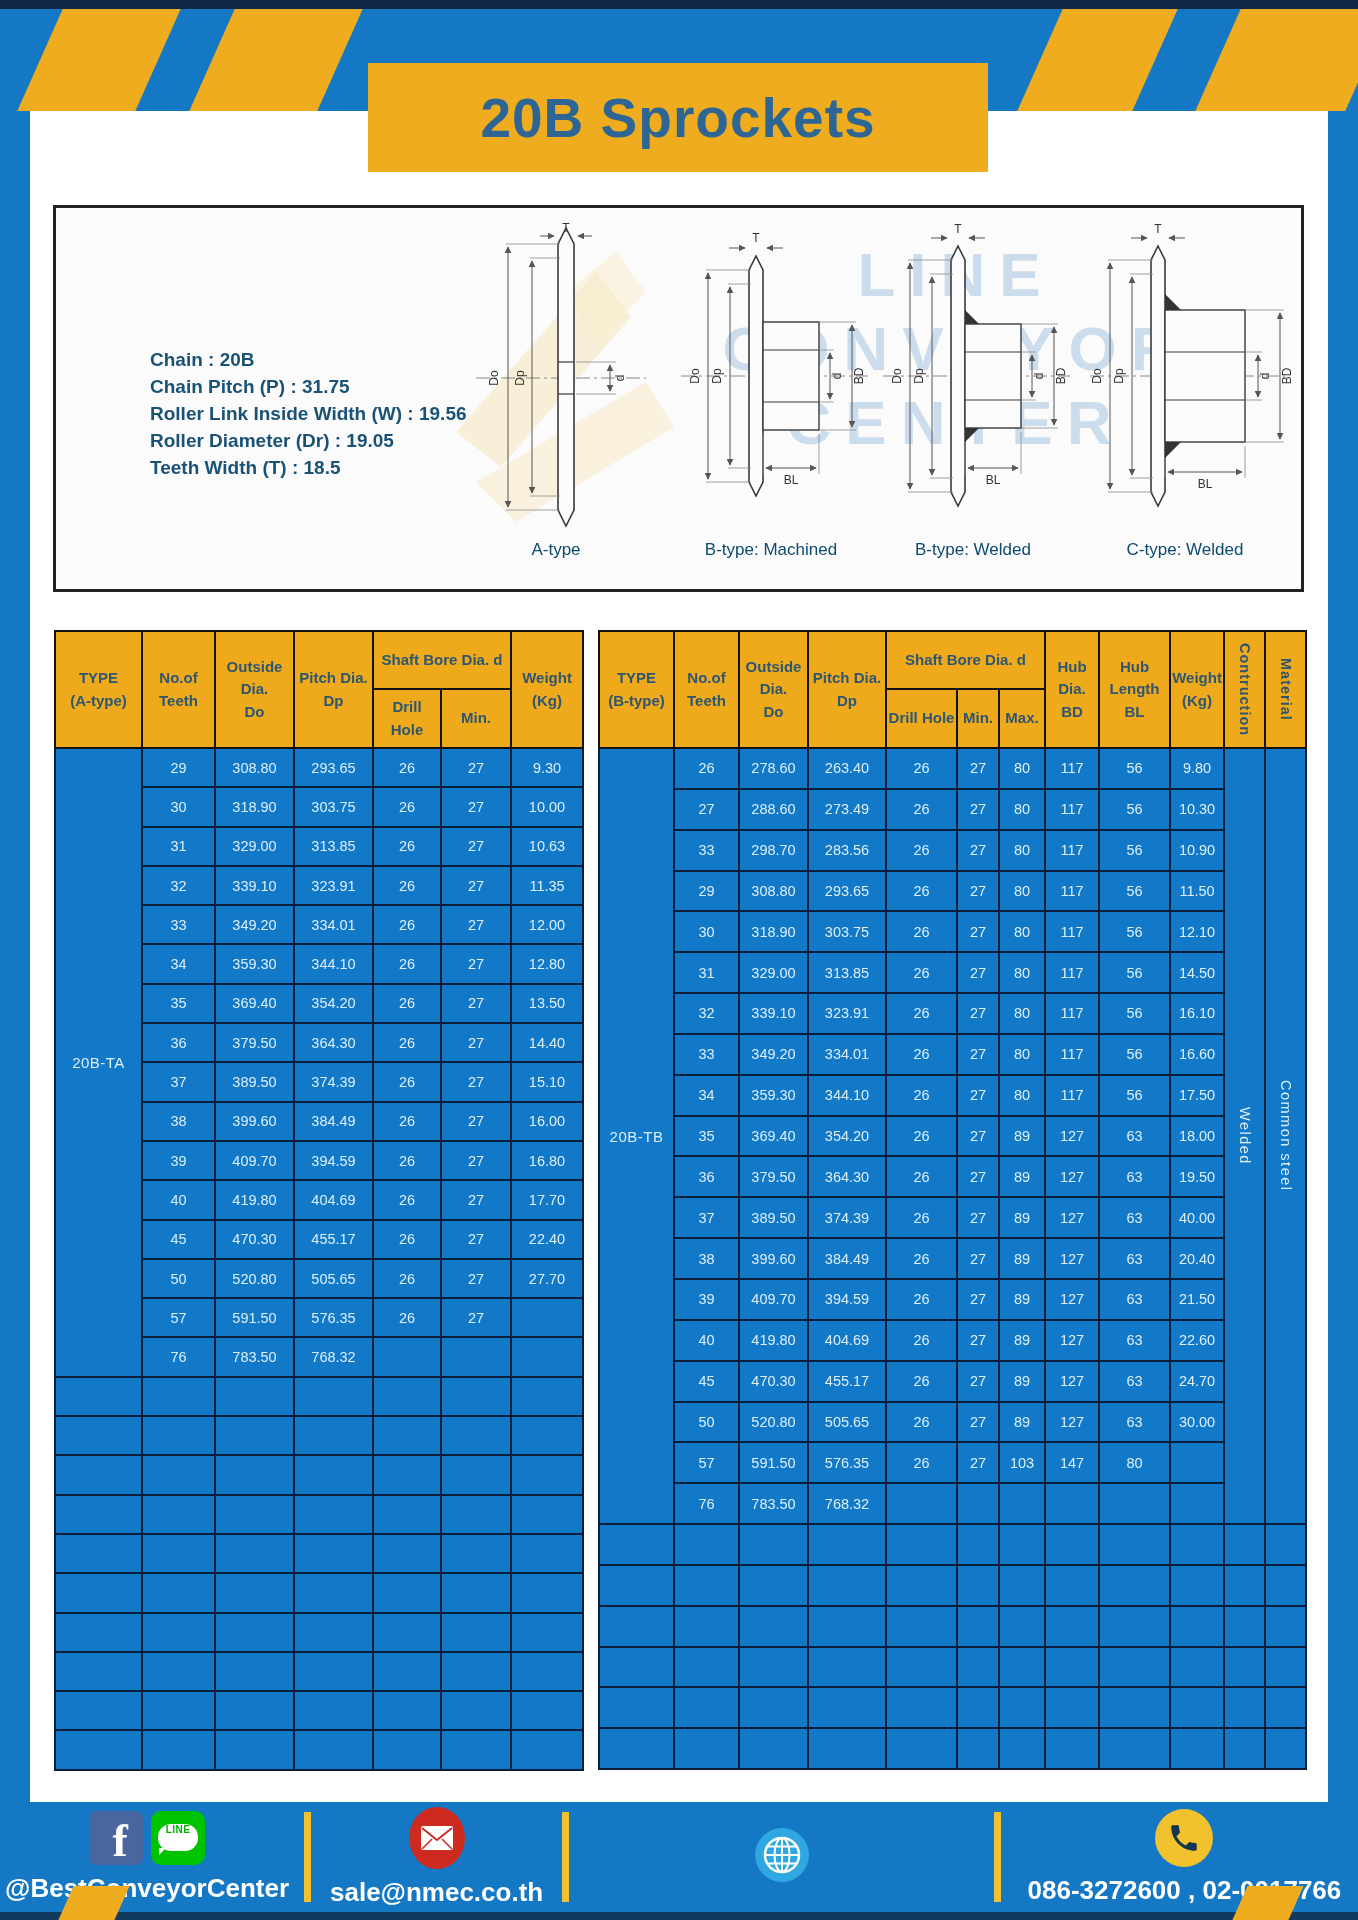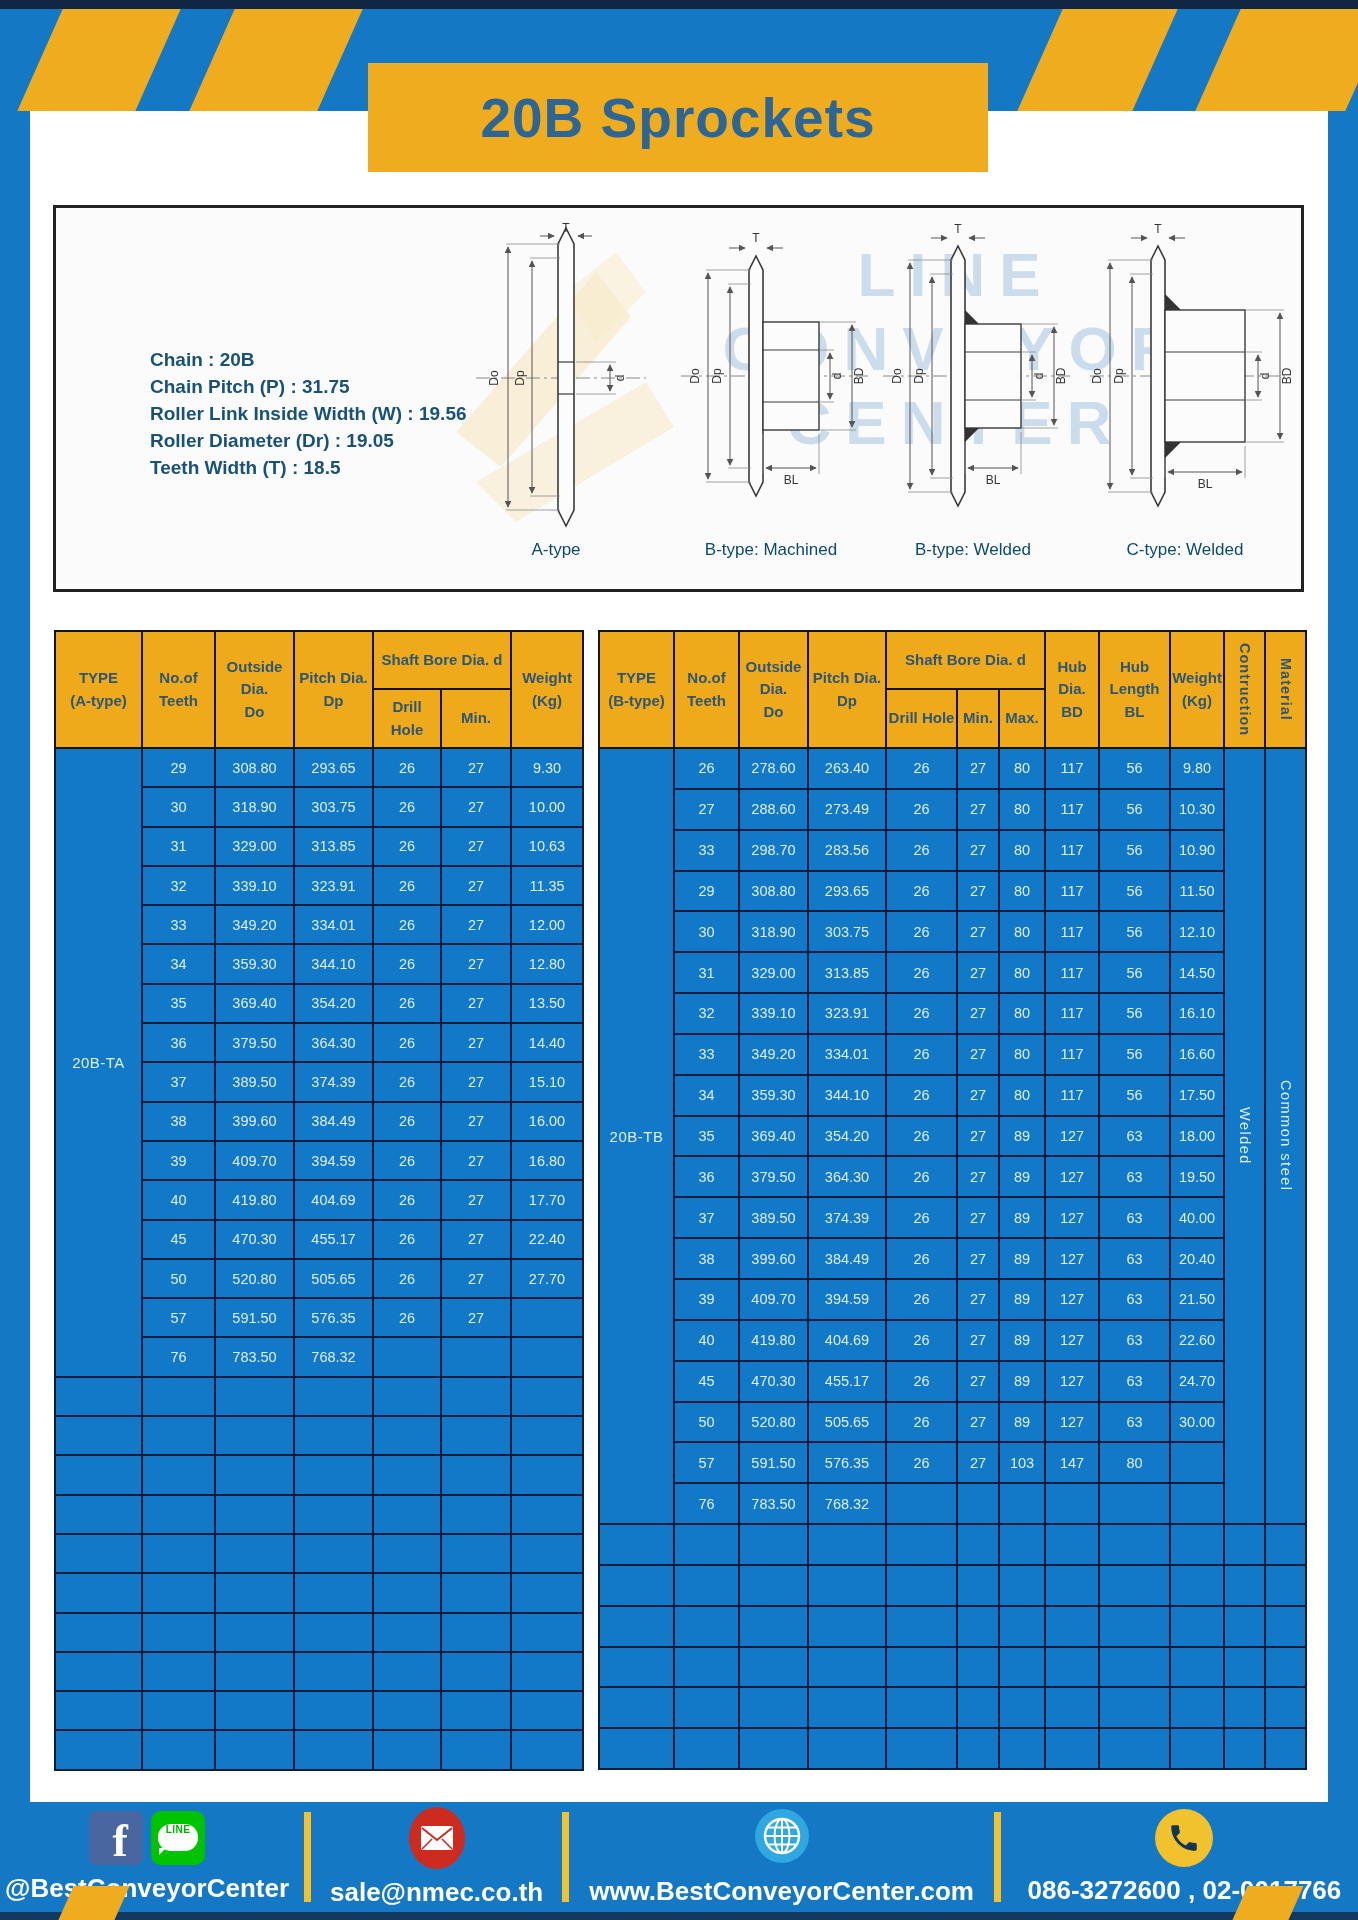--- a/index.html
+++ b/index.html
@@ -868,21 +868,20 @@
         <svg width="56" height="56" viewBox="0 0 56 56">
           <circle cx="28" cy="28" r="27" fill="#2FA8E1"></circle>
           <circle cx="28" cy="28" r="17" fill="none" stroke="#fff" stroke-width="2.5"></circle>
           <ellipse cx="28" cy="28" rx="7.5" ry="17" fill="none" stroke="#fff" stroke-width="2"></ellipse>
           <line x1="11" y1="28" x2="45" y2="28" stroke="#fff" stroke-width="2"></line>
           <line x1="13.5" y1="19.5" x2="42.5" y2="19.5" stroke="#fff" stroke-width="2"></line>
           <line x1="13.5" y1="36.5" x2="42.5" y2="36.5" stroke="#fff" stroke-width="2"></line>
           <line x1="28" y1="11" x2="28" y2="45" stroke="#fff" stroke-width="2"></line>
         </svg>
       </div>
-      <div class="flabel">www.BestConveyorCenter.com</div>
     </div>
     <div class="fdiv"></div>
     <div class="fsec" style="width:360px">
       <div class="icon-phone">
         <svg width="34" height="34" viewBox="0 0 24 24">
           <path fill="#14354F" d="M6.62,10.79c1.44,2.83,3.76,5.14,6.59,6.59l2.2-2.2c0.27-0.27,0.67-0.36,1.02-0.24 c1.12,0.37,2.33,0.57,3.57,0.57c0.55,0,1,0.45,1,1V20c0,0.55-0.45,1-1,1c-9.39,0-17-7.61-17-17c0-0.55,0.45-1,1-1h3.5 c0.55,0,1,0.45,1,1c0,1.25,0.2,2.45,0.57,3.57c0.11,0.35,0.03,0.74-0.25,1.02L6.62,10.79z"></path>
         </svg>
       </div>
       <div class="flabel">086-3272600 , 02-0017766</div>
     </div>

